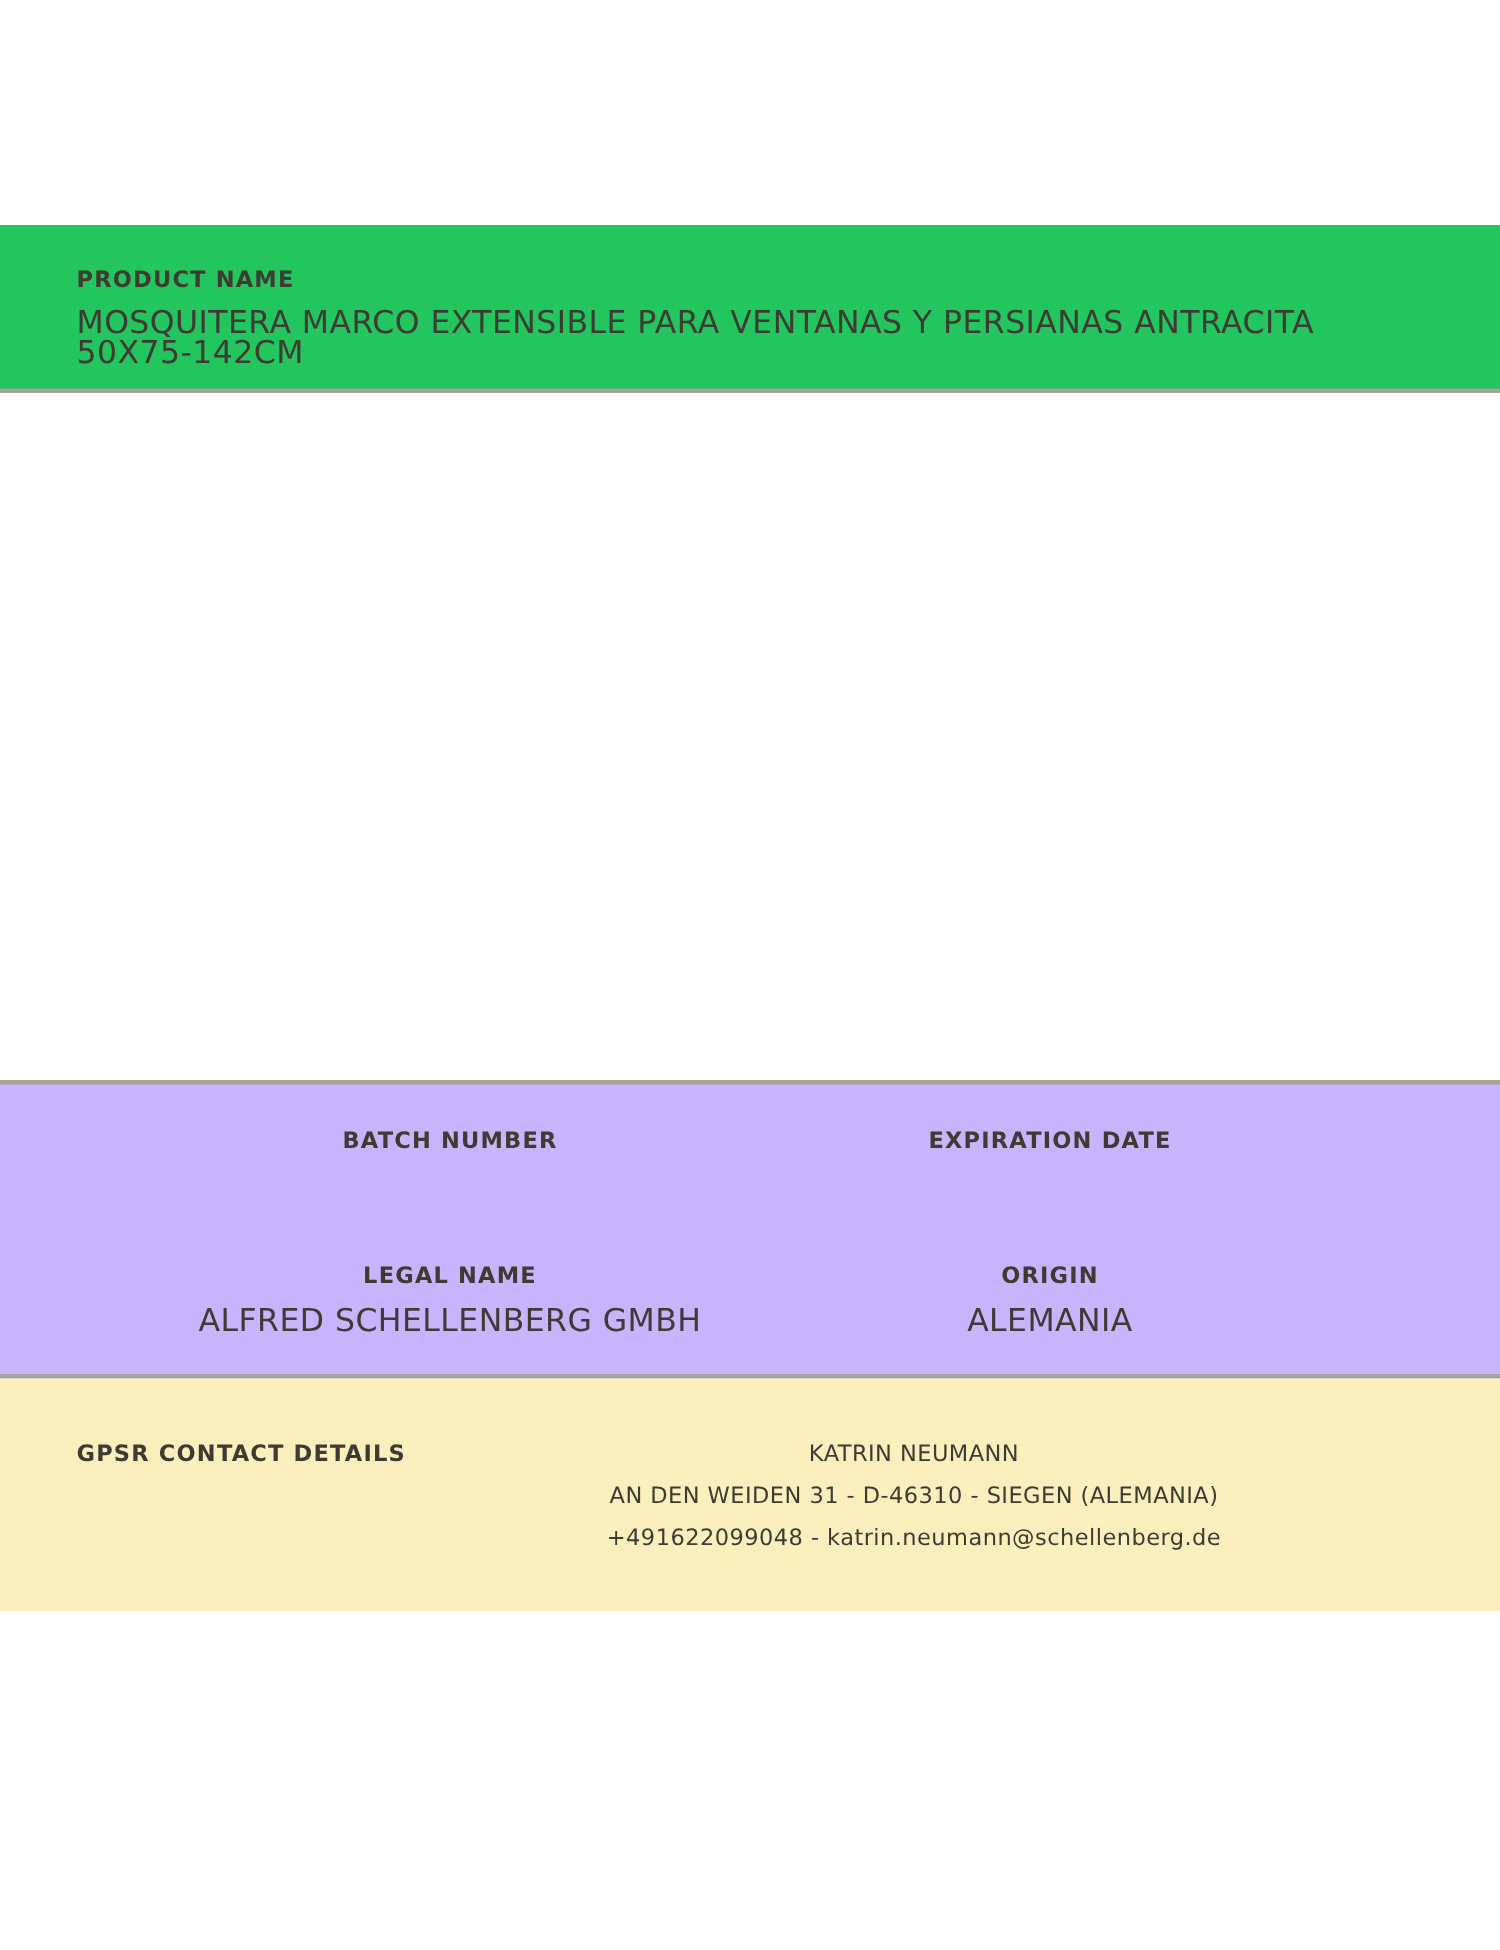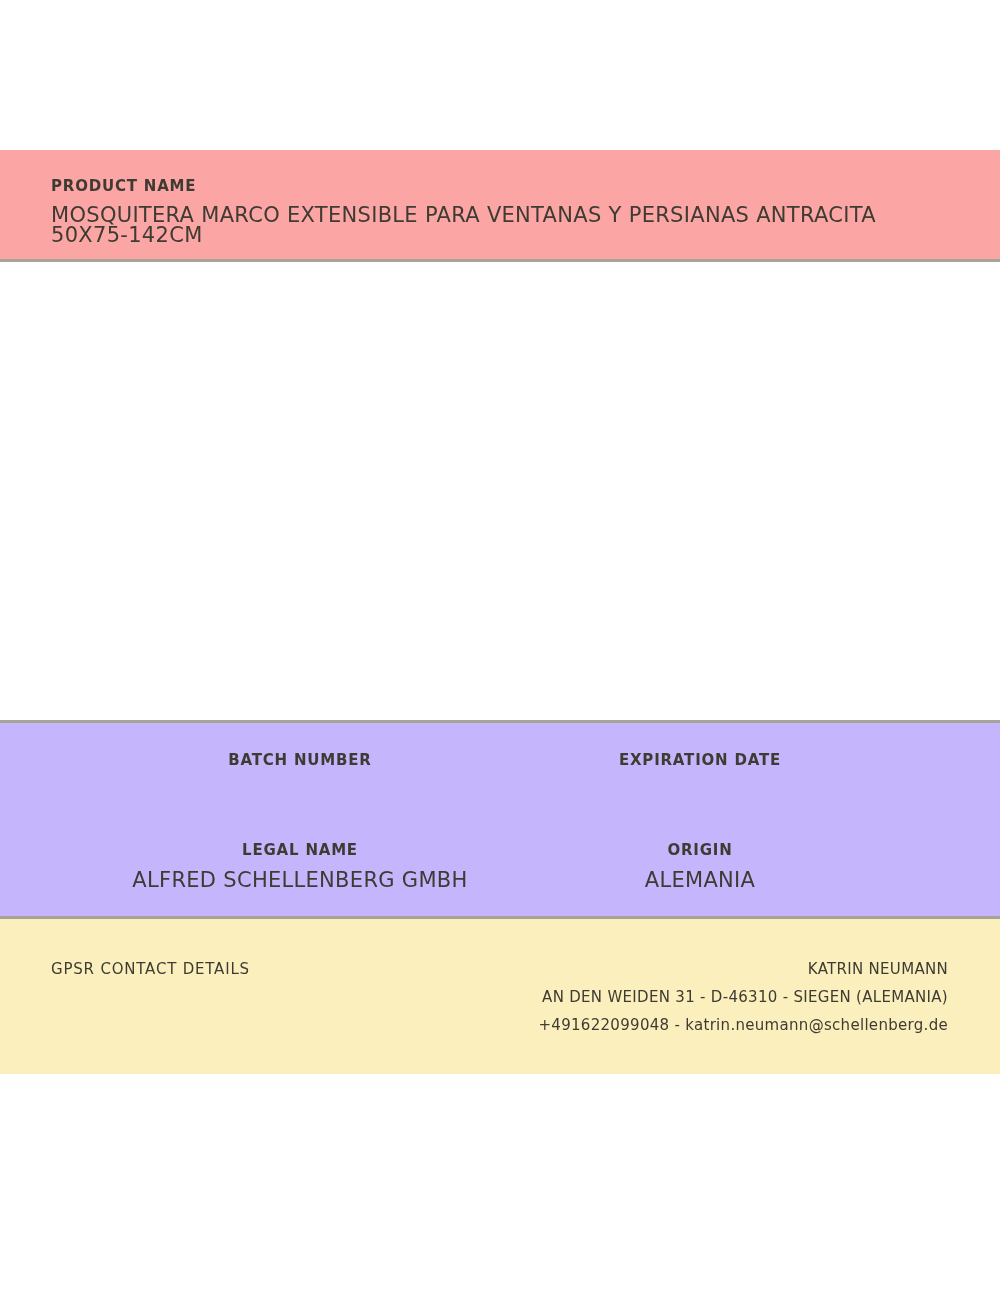--- a/index.html
+++ b/index.html
@@ -13,21 +13,21 @@
     font-family: "DejaVu Sans", "Liberation Sans", sans-serif;
     color: #3e3b33;
     position: relative;
     overflow: hidden;
   }
   .spacer-top { height: 150px; }
 
   
   .section-product {
     box-sizing: border-box;
-    background: #fca5a5;
+    background: #22c55e;
     border-bottom: 3px solid #a6a498;
     padding: 26px 51px 14px 51px;
   }
   .field-label {
     font-size: 15px;
     font-weight: bold;
     line-height: 20px;
     letter-spacing: 0.8px;
   }
   .field-value {
@@ -64,33 +64,34 @@
   .section-gpsr {
     box-sizing: border-box;
     background: #fbf0bd;
     padding: 40px 52px 39px 51px;
     display: flex;
     justify-content: space-between;
     align-items: flex-start;
   }
   .gpsr-label {
     font-size: 15px;
-    font-weight: normal;
+    font-weight: bold;
     line-height: 20px;
     letter-spacing: 0.8px;
     white-space: nowrap;
   }
   .gpsr-contact {
     text-align: right;
     flex: 1;
   }
   .gpsr-contact .contact-line {
     font-size: 15px;
     line-height: 20px;
     letter-spacing: 0.3px;
+    text-align: center;
   }
   .gpsr-contact .contact-line + .contact-line { margin-top: 8px; }
 </style>
 </head>
 <body>
 
 <div class="spacer-top"></div>
 
 <section class="section-product">
   <div class="product-block">

